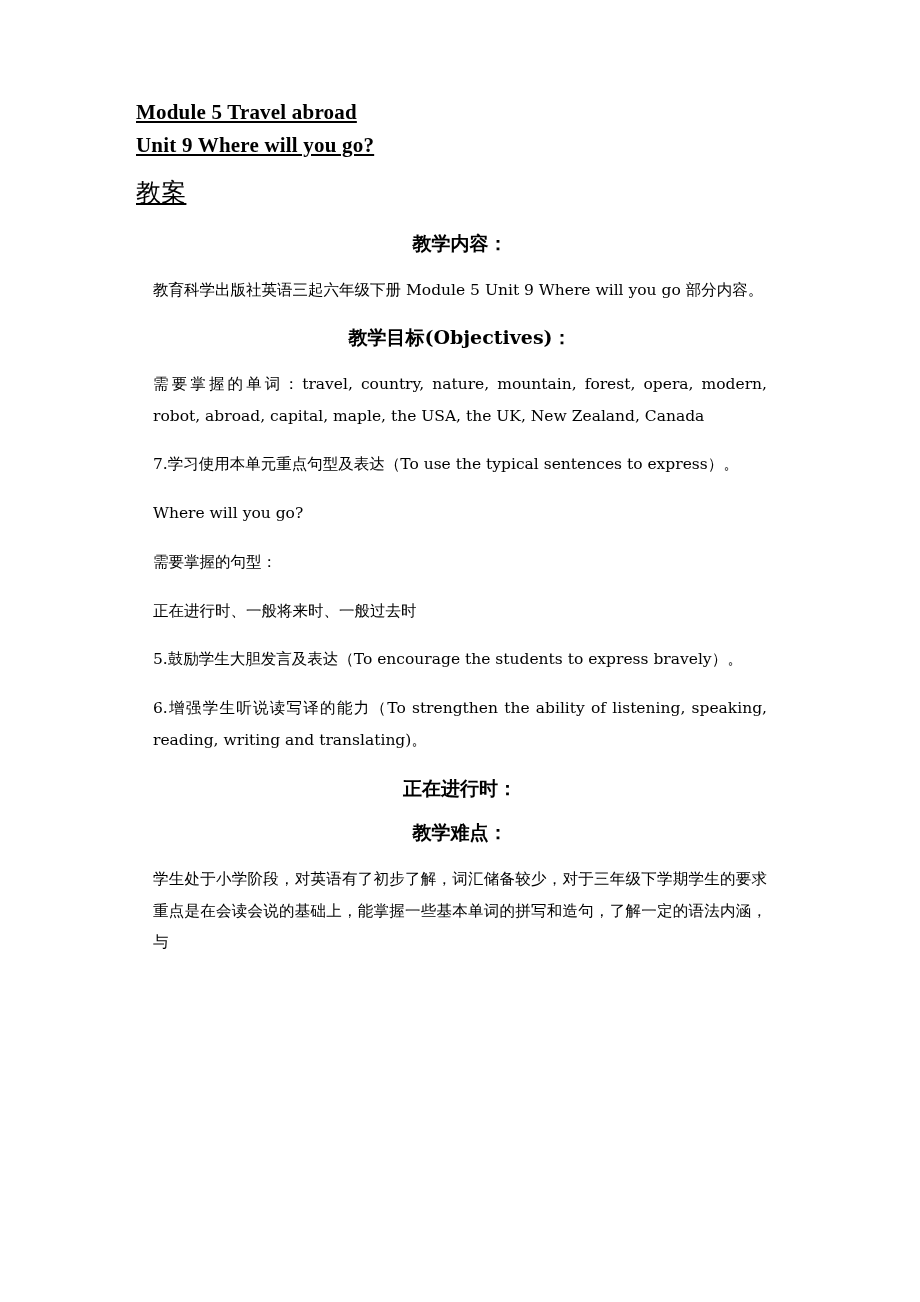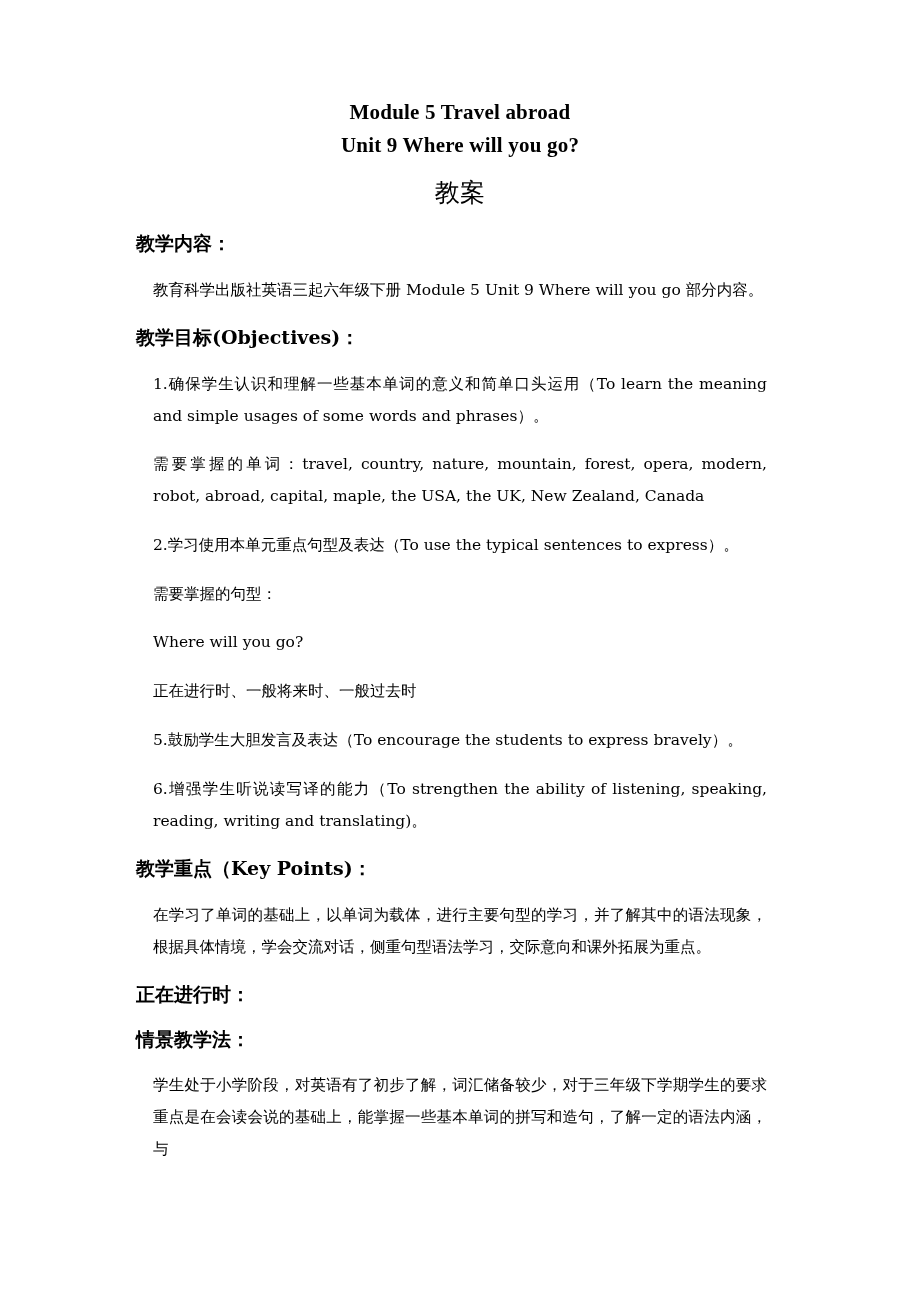--- a/index.html
+++ b/index.html
@@ -14,39 +14,41 @@
     color: #000000;
   }
   .page {
     width: 920px;
     min-height: 1302px;
     box-sizing: border-box;
     padding: 96px 136px 40px 136px;
     position: relative;
   }
   .title-line {
-    text-align: center;
+    text-align: left;
     font-weight: bold;
     font-size: 21px;
     line-height: 1.55;
     letter-spacing: 0.2px;
+    text-decoration: underline;
   }
   .title-line.cn {
     font-size: 25px;
     font-weight: normal;
     font-family: "DejaVu Serif", "Liberation Serif", serif;
     line-height: 1.6;
     margin-top: 12px;
   }
   .section-head {
     font-weight: bold;
     font-size: 19px;
     font-family: "DejaVu Serif", "Liberation Serif", serif;
     margin: 16px 0 6px 0;
     line-height: 1.5;
+    text-align: center;
   }
   .para {
     font-size: 15.5px;
     line-height: 2.05;
     text-align: justify;
     margin: 17px;
     font-family: "Liberation Serif", "DejaVu Serif", serif;
   }
   .para.cnmix {
     font-family: "DejaVu Serif", "Liberation Serif", serif;
@@ -63,37 +65,32 @@
     <div class="title-line cn">教案</div>
   </div>
 
   <div>
     <div class="section-head">教学内容：</div>
     <p class="para cnmix">教育科学出版社英语三起六年级下册 Module 5 Unit 9 Where will you go 部分内容。</p>
   </div>
 
   <div>
     <div class="section-head">教学目标(Objectives)：</div>
-    <p class="para cnmix">1.确保学生认识和理解一些基本单词的意义和简单口头运用（To learn the meaning and simple usages of some words and phrases）。</p>
     <p class="para cnmix">需要掌握的单词：travel, country, nature, mountain, forest, opera, modern, robot, abroad, capital, maple, the USA, the UK, New Zealand, Canada</p>
-    <p class="para cnmix">2.学习使用本单元重点句型及表达（To use the typical sentences to express）。</p>
+    <p class="para cnmix">7.学习使用本单元重点句型及表达（To use the typical sentences to express）。</p>
+    <p class="para cnmix">Where will you go?</p>
     <p class="para cnmix">需要掌握的句型：</p>
-    <p class="para cnmix">Where will you go?</p>
     <p class="para cnmix">正在进行时、一般将来时、一般过去时</p>
     <p class="para cnmix">5.鼓励学生大胆发言及表达（To encourage the students to express bravely）。</p>
     <p class="para cnmix">6.增强学生听说读写译的能力（To strengthen the ability of listening, speaking, reading, writing and translating)。</p>
   </div>
 
-  <div>
-    <div class="section-head">教学重点（Key Points)：</div>
-    <p class="para cnmix">在学习了单词的基础上，以单词为载体，进行主要句型的学习，并了解其中的语法现象，根据具体情境，学会交流对话，侧重句型语法学习，交际意向和课外拓展为重点。</p>
-  </div>
 
   <div>
     <div class="section-head">正在进行时：</div>
   </div>
 
   <div>
-    <div class="section-head">情景教学法：</div>
+    <div class="section-head">教学难点：</div>
     <p class="para cnmix">学生处于小学阶段，对英语有了初步了解，词汇储备较少，对于三年级下学期学生的要求重点是在会读会说的基础上，能掌握一些基本单词的拼写和造句，了解一定的语法内涵，与</p>
   </div>
 
 </div>
 
 </body></html>

